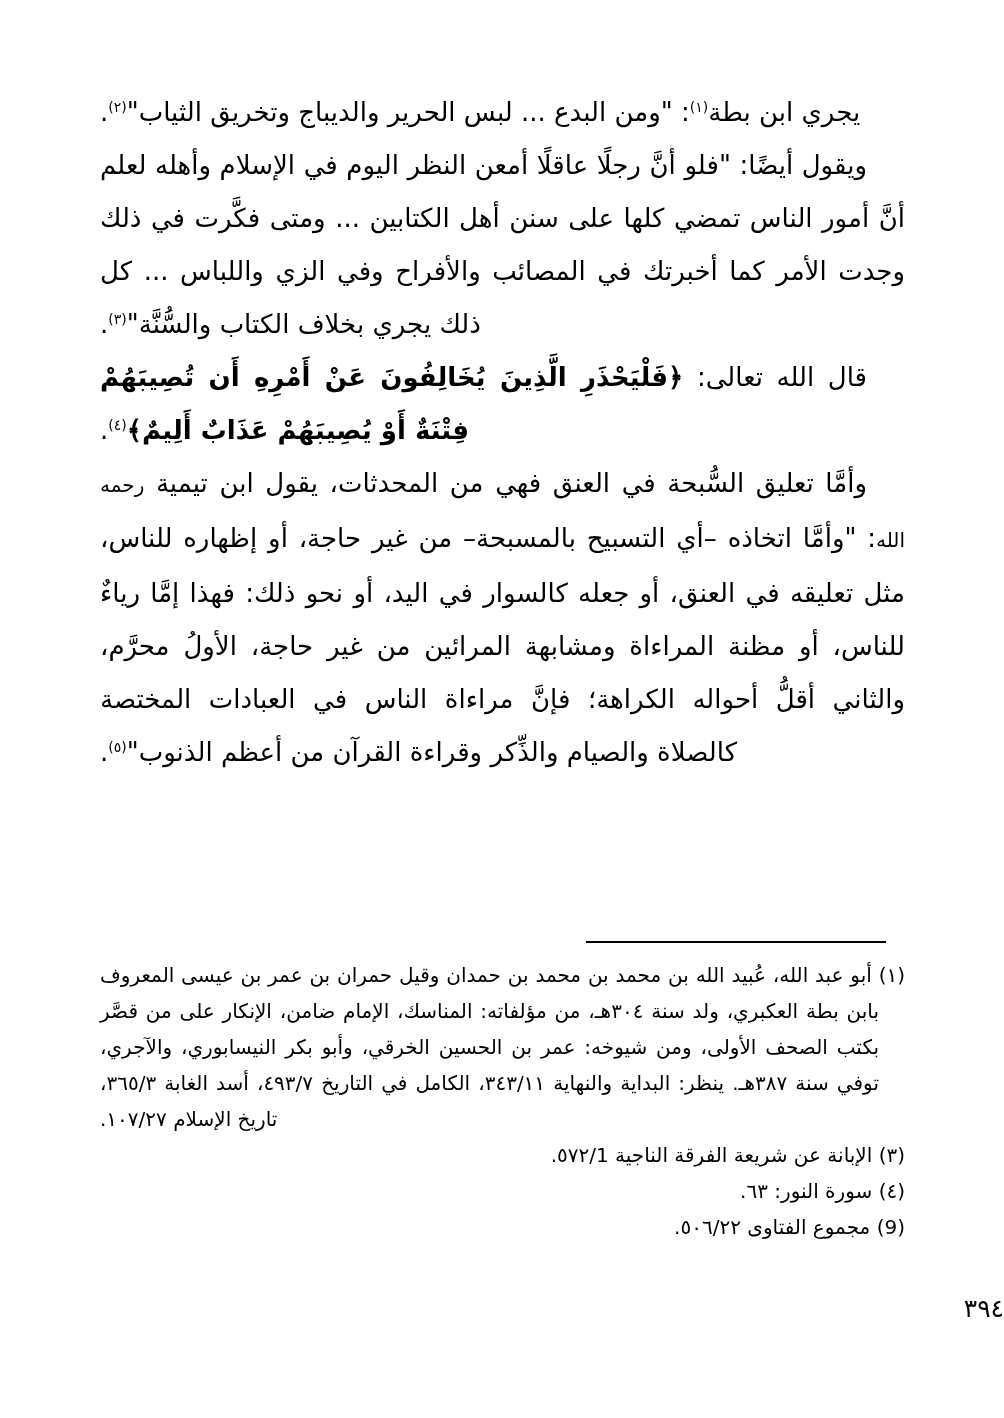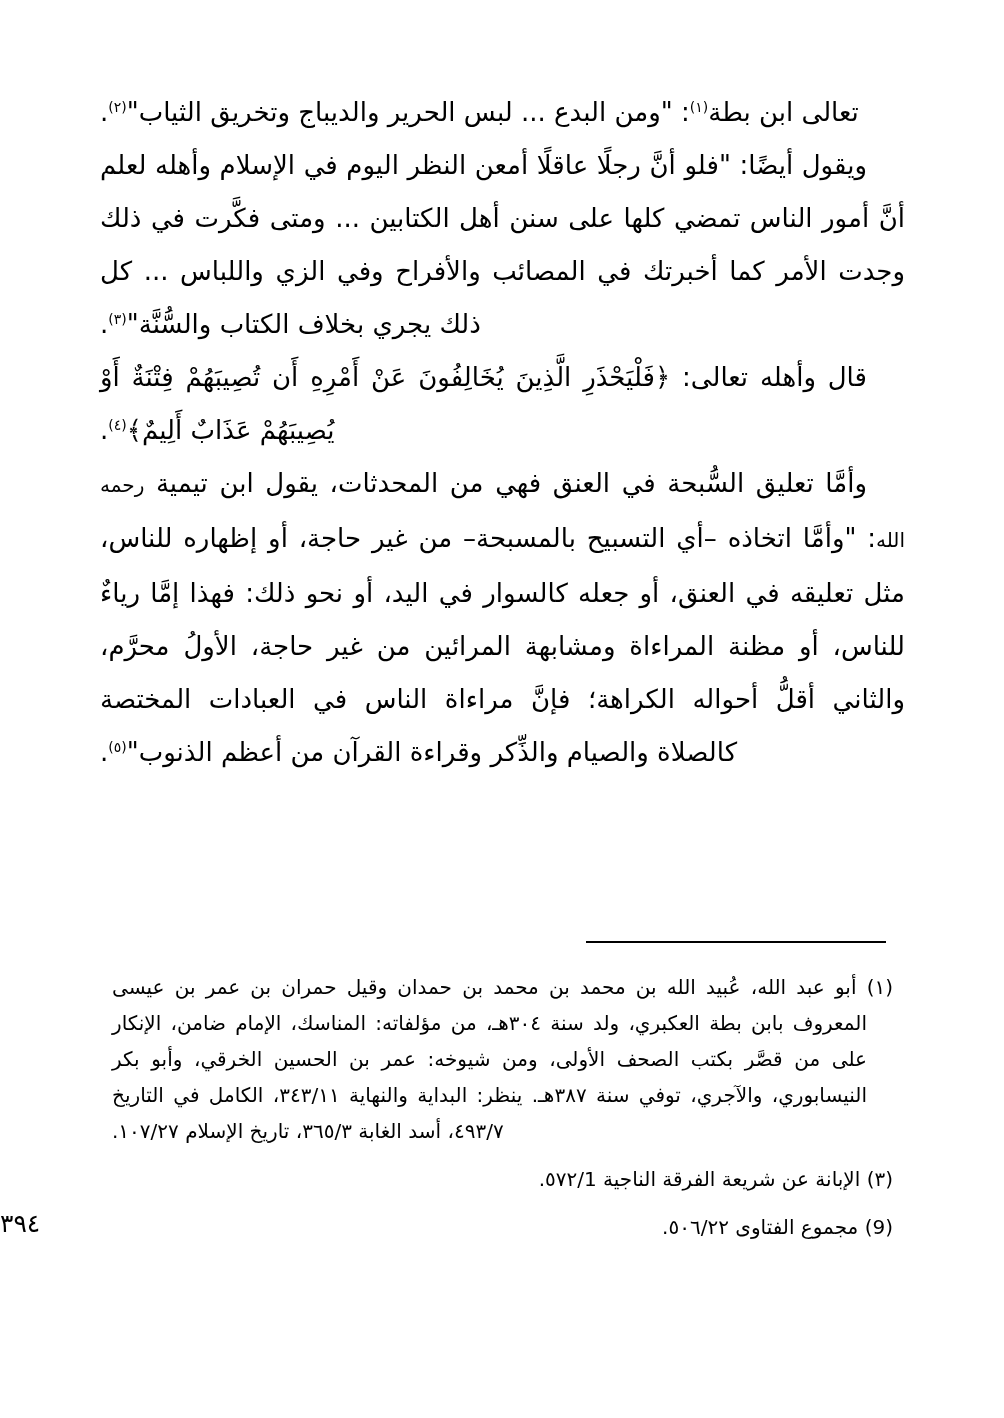--- a/index.html
+++ b/index.html
@@ -27,21 +27,21 @@
     text-align: justify;
     text-align-last: left;
     text-indent: 38px;
   }
   .fn-ref {
     font-size: 14px;
     line-height: 0;
     vertical-align: 9px;
   }
   .quran {
-    font-weight: 400;
+    font-weight: 700;
   }
   .honorific {
     font-size: 20px;
   }
   .fn-sep {
     position: absolute;
     top: 941px;
     right: 118px;
     width: 300px;
     height: 0;
@@ -49,48 +49,49 @@
   }
   .footnotes {
     position: absolute;
     top: 957px;
     right: 99px;
     left: 100px;
     font-size: 20px;
     line-height: 36px;
   }
   .footnote {
-    margin: 12px;
+    margin: 0;
     text-align: right;
     padding-right: 26px;
     text-indent: -26px;
   }
   .footnote.multiline {
     text-align: justify;
     text-align-last: left;
   }
   .page-number {
     position: absolute;
-    top: 1209px;
+    top: 1294px;
     left: 0;
     right: 0;
-    text-align: left;
+    text-align: right;
     font-size: 25px;
   }
 </style>
 </head>
 <body>
 
 <div class="page">
   <div class="body-text" id="body-text">
-      <p class="para"><span>تعالى ابن بطة</span><sup class="fn-ref">(١)</sup><span>: "ومن البدع ... لبس الحرير والديباج وتخريق الثياب"</span><sup class="fn-ref">(٢)</sup><span>.</span></p>
+      <p class="para"><span>يجري ابن بطة</span><sup class="fn-ref">(١)</sup><span>: "ومن البدع ... لبس الحرير والديباج وتخريق الثياب"</span><sup class="fn-ref">(٢)</sup><span>.</span></p>
       <p class="para"><span>ويقول أيضًا: "فلو أنَّ رجلًا عاقلًا أمعن النظر اليوم في الإسلام وأهله لعلم أنَّ أمور الناس تمضي كلها على سنن أهل الكتابين ... ومتى فكَّرت في ذلك وجدت الأمر كما أخبرتك في المصائب والأفراح وفي الزي واللباس ... كل ذلك يجري بخلاف الكتاب والسُّنَّة"</span><sup class="fn-ref">(٣)</sup><span>.</span></p>
-      <p class="para"><span>قال وأهله تعالى: </span><span class="quran">﴿فَلْيَحْذَرِ الَّذِينَ يُخَالِفُونَ عَنْ أَمْرِهِ أَن تُصِيبَهُمْ فِتْنَةٌ أَوْ يُصِيبَهُمْ عَذَابٌ أَلِيمٌ﴾</span><sup class="fn-ref">(٤)</sup><span>.</span></p>
+      <p class="para"><span>قال الله تعالى: </span><span class="quran">﴿فَلْيَحْذَرِ الَّذِينَ يُخَالِفُونَ عَنْ أَمْرِهِ أَن تُصِيبَهُمْ فِتْنَةٌ أَوْ يُصِيبَهُمْ عَذَابٌ أَلِيمٌ﴾</span><sup class="fn-ref">(٤)</sup><span>.</span></p>
       <p class="para"><span>وأمَّا تعليق السُّبحة في العنق فهي من المحدثات، يقول ابن تيمية </span><span class="honorific">رحمه الله</span><span>: "وأمَّا اتخاذه –أي التسبيح بالمسبحة– من غير حاجة، أو إظهاره للناس، مثل تعليقه في العنق، أو جعله كالسوار في اليد، أو نحو ذلك: فهذا إمَّا رياءٌ للناس، أو مظنة المراءاة ومشابهة المرائين من غير حاجة، الأولُ محرَّم، والثاني أقلُّ أحواله الكراهة؛ فإنَّ مراءاة الناس في العبادات المختصة كالصلاة والصيام والذِّكر وقراءة القرآن من أعظم الذنوب"</span><sup class="fn-ref">(٥)</sup><span>.</span></p>
     </div>
   <div class="fn-sep"></div>
   <div class="footnotes" id="footnotes">
       <p class="footnote multiline">(١) أبو عبد الله، عُبيد الله بن محمد بن محمد بن حمدان وقيل حمران بن عمر بن عيسى المعروف بابن بطة العكبري، ولد سنة ٣٠٤هـ، من مؤلفاته: المناسك، الإمام ضامن، الإنكار على من قصَّر بكتب الصحف الأولى، ومن شيوخه: عمر بن الحسين الخرقي، وأبو بكر النيسابوري، والآجري، توفي سنة ٣٨٧هـ. ينظر: البداية والنهاية ٣٤٣/١١، الكامل في التاريخ ٤٩٣/٧، أسد الغابة ٣٦٥/٣، تاريخ الإسلام ١٠٧/٢٧.</p>
       <p class="footnote">(٣) الإبانة عن شريعة الفرقة الناجية ٥٧٢/1.</p>
+      <p class="footnote">(٤) سورة النور: ٦٣.</p>
       <p class="footnote">(9) مجموع الفتاوى ٥٠٦/٢٢.</p>
     </div>
   <div class="page-number">٣٩٤</div>
 </div>
 
 </body></html>

